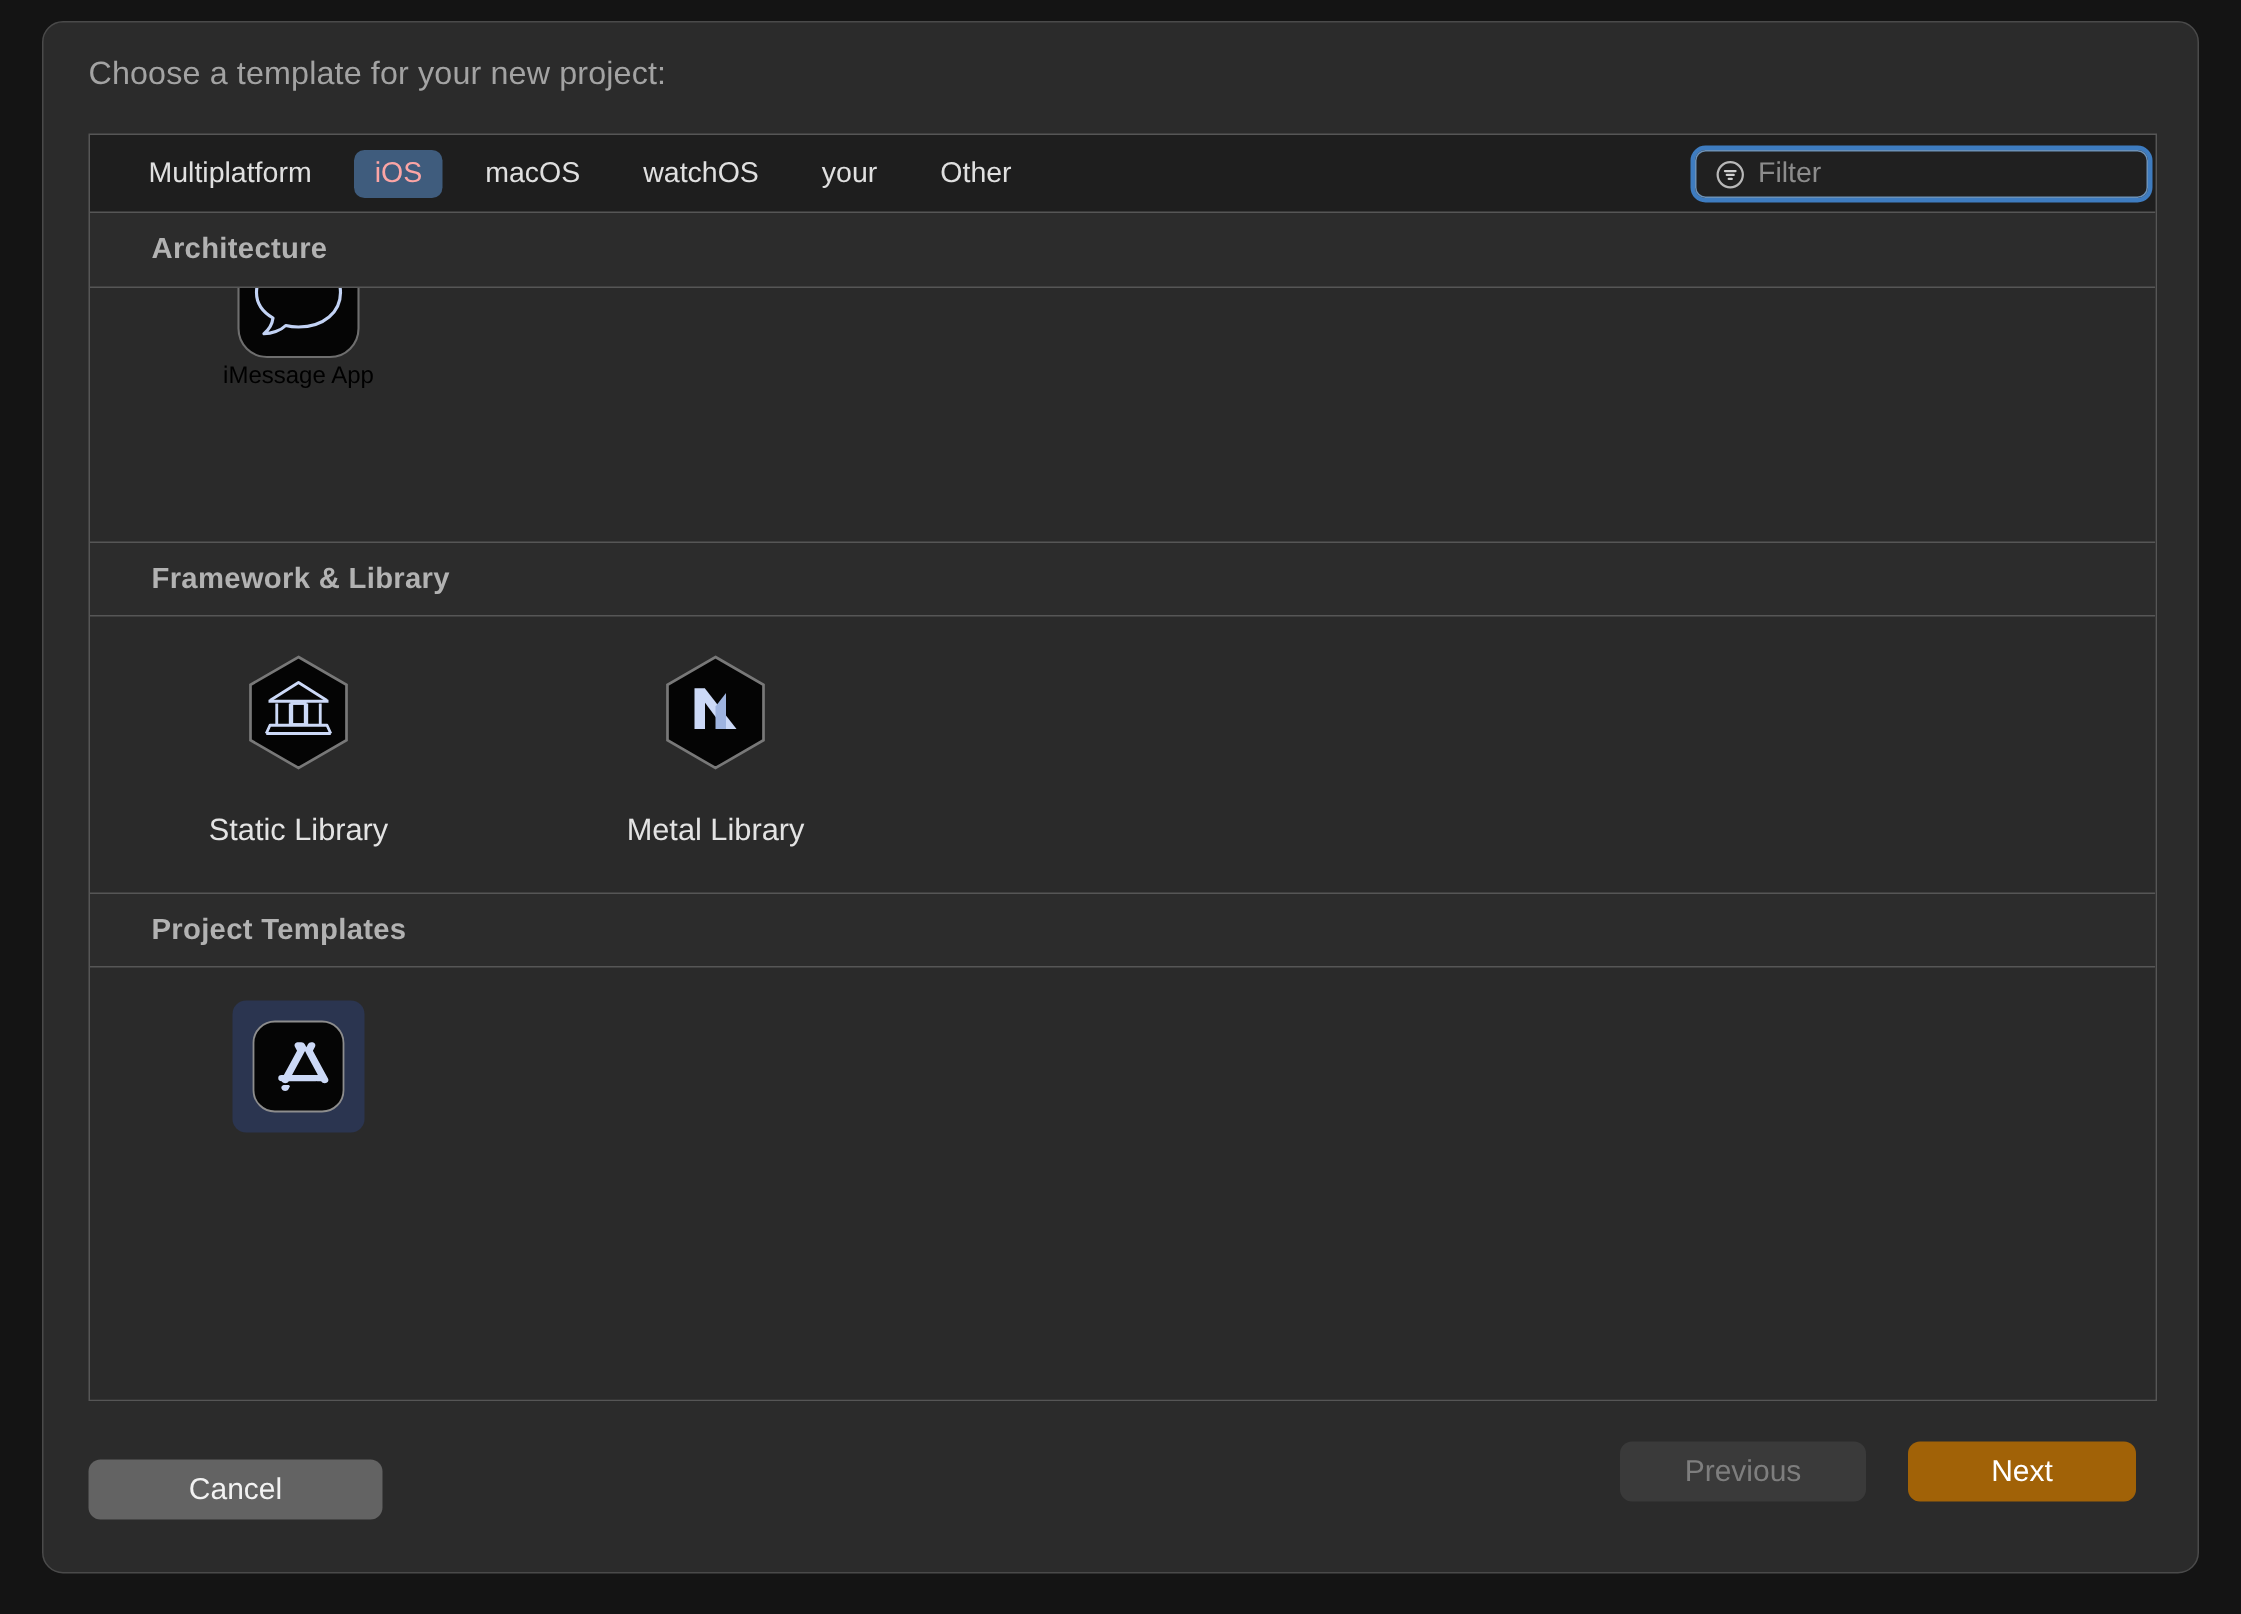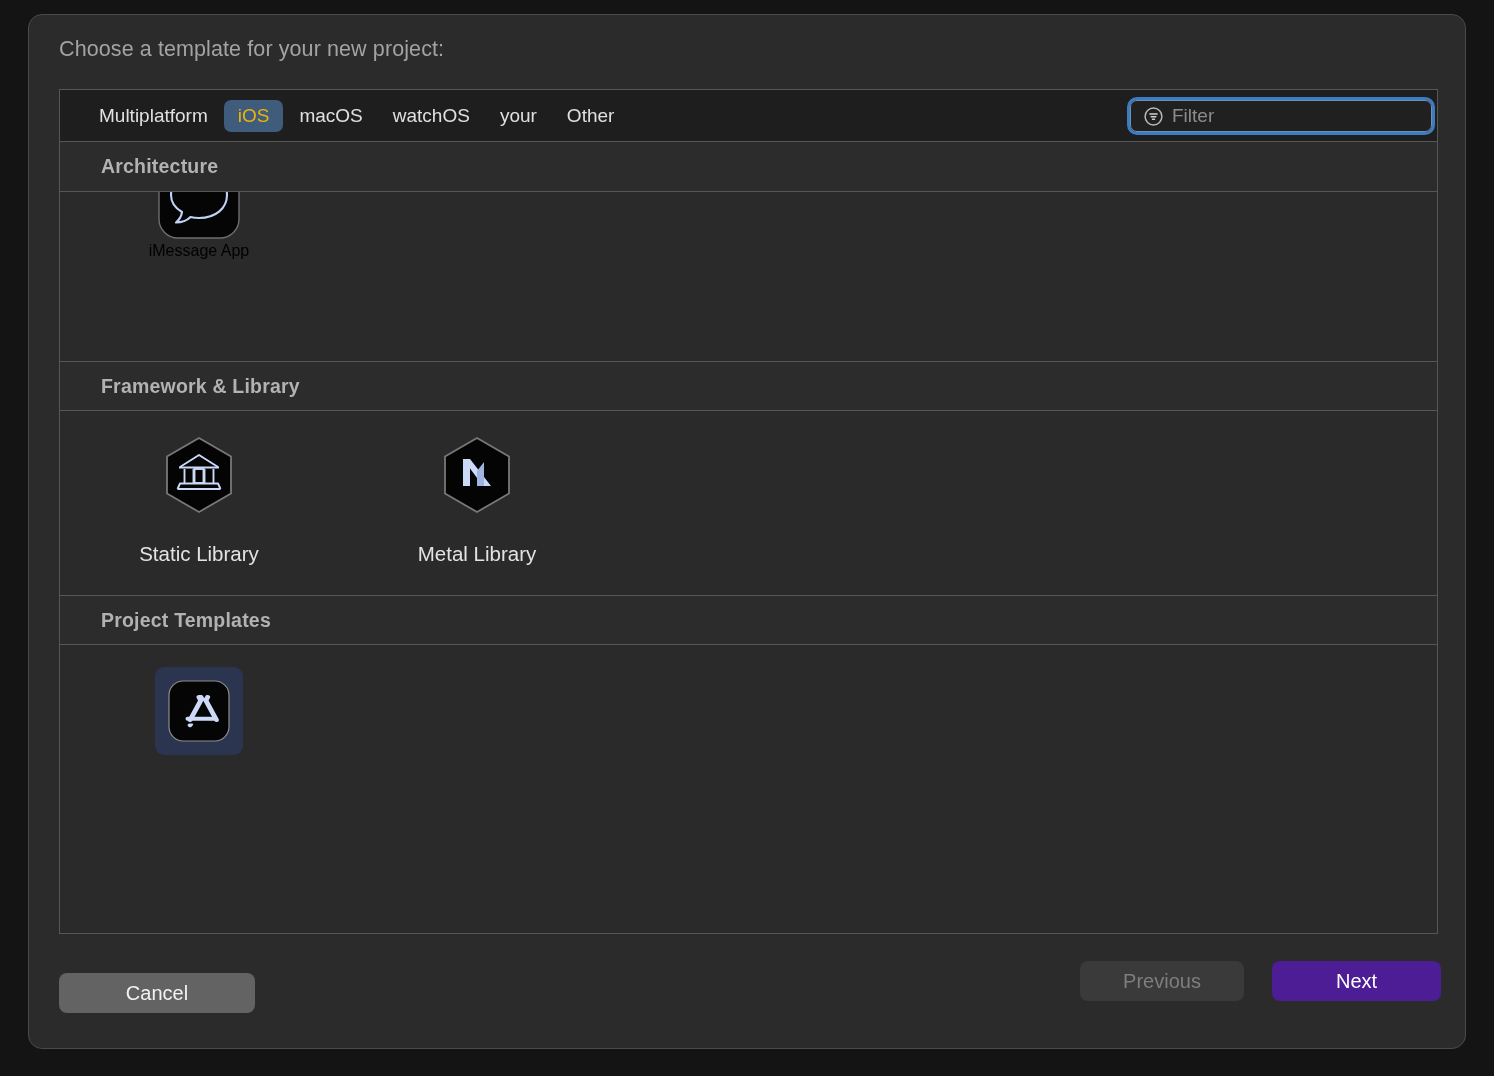--- a/index.html
+++ b/index.html
@@ -58,34 +58,34 @@
     height: 52px;
     background: #1e1e1e;
     border-bottom: 1px solid #565656;
     display: flex;
     align-items: center;
     box-sizing: border-box;
   }
   .tabs {
     display: flex;
     align-items: center;
-    gap: 2px;
+    gap: 14px;
     margin-left: 25px;
   }
   .tab {
     font-size: 19px;
     color: #e0e0e0;
     padding: 5px 14px;
     border-radius: 7px;
     white-space: nowrap;
     cursor: default;
   }
   .tab.selected {
     background: #3f5c7d;
-    color: #eab308;
+    color: #fca5a5;
   }
 
   
   .filter-wrap {
     position: absolute;
     right: 2px;
     top: 7px;
     width: 308px;
     height: 38px;
   }
@@ -229,23 +229,23 @@
     left: 1051px;
     top: 946px;
     width: 164px;
     height: 40px;
     background: #3a3a3a;
     color: #7e7e7e;
   }
   .btn-next {
     left: 1243px;
     top: 946px;
-    width: 169px;
+    width: 152px;
     height: 40px;
-    background: #4c1d95;
+    background: #a16207;
     color: #ffffff;
   }
 </style>
 </head>
 <body>
 
 <div class="window">
 
   <div class="title">Choose a template for your new project:</div>
 

